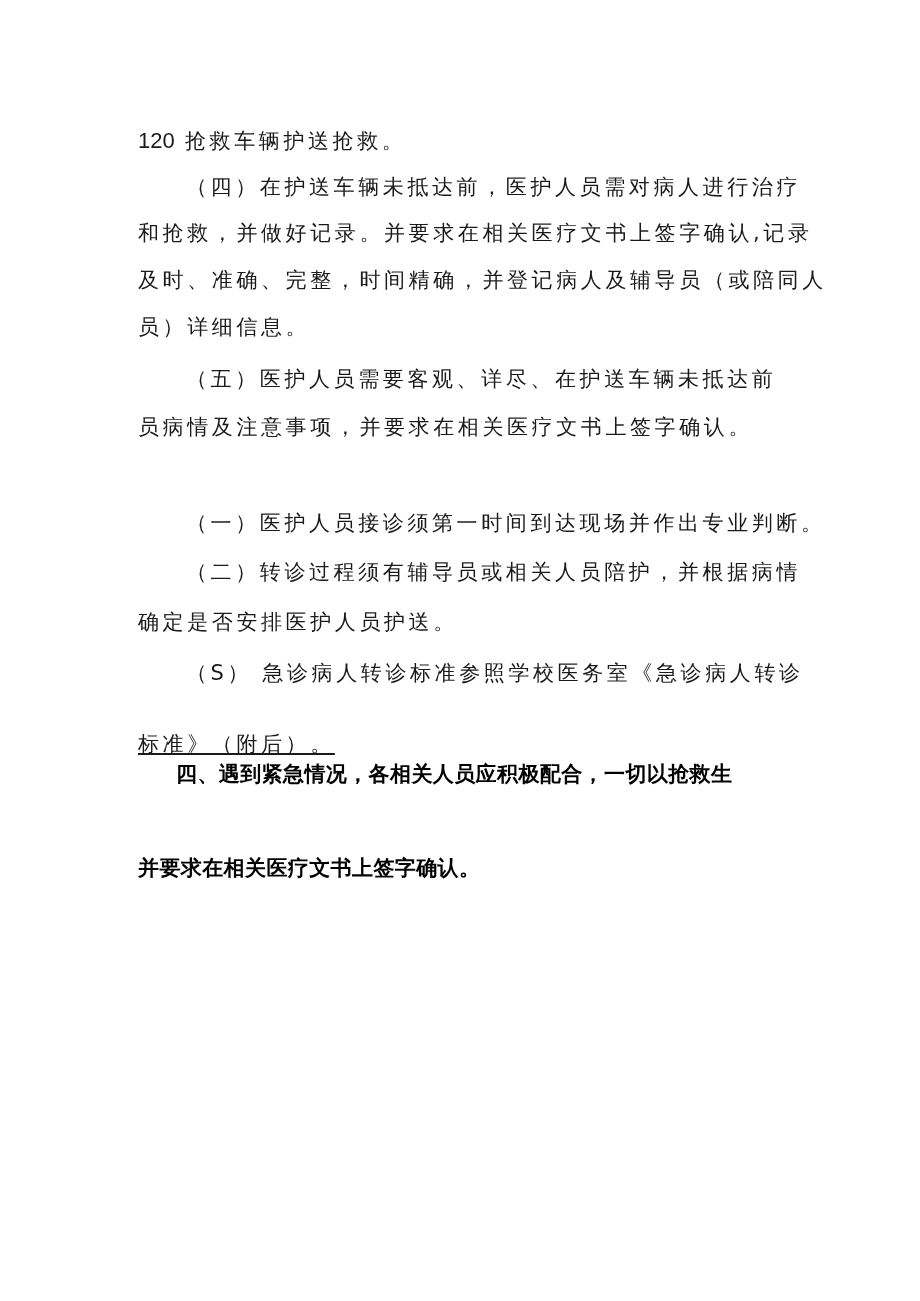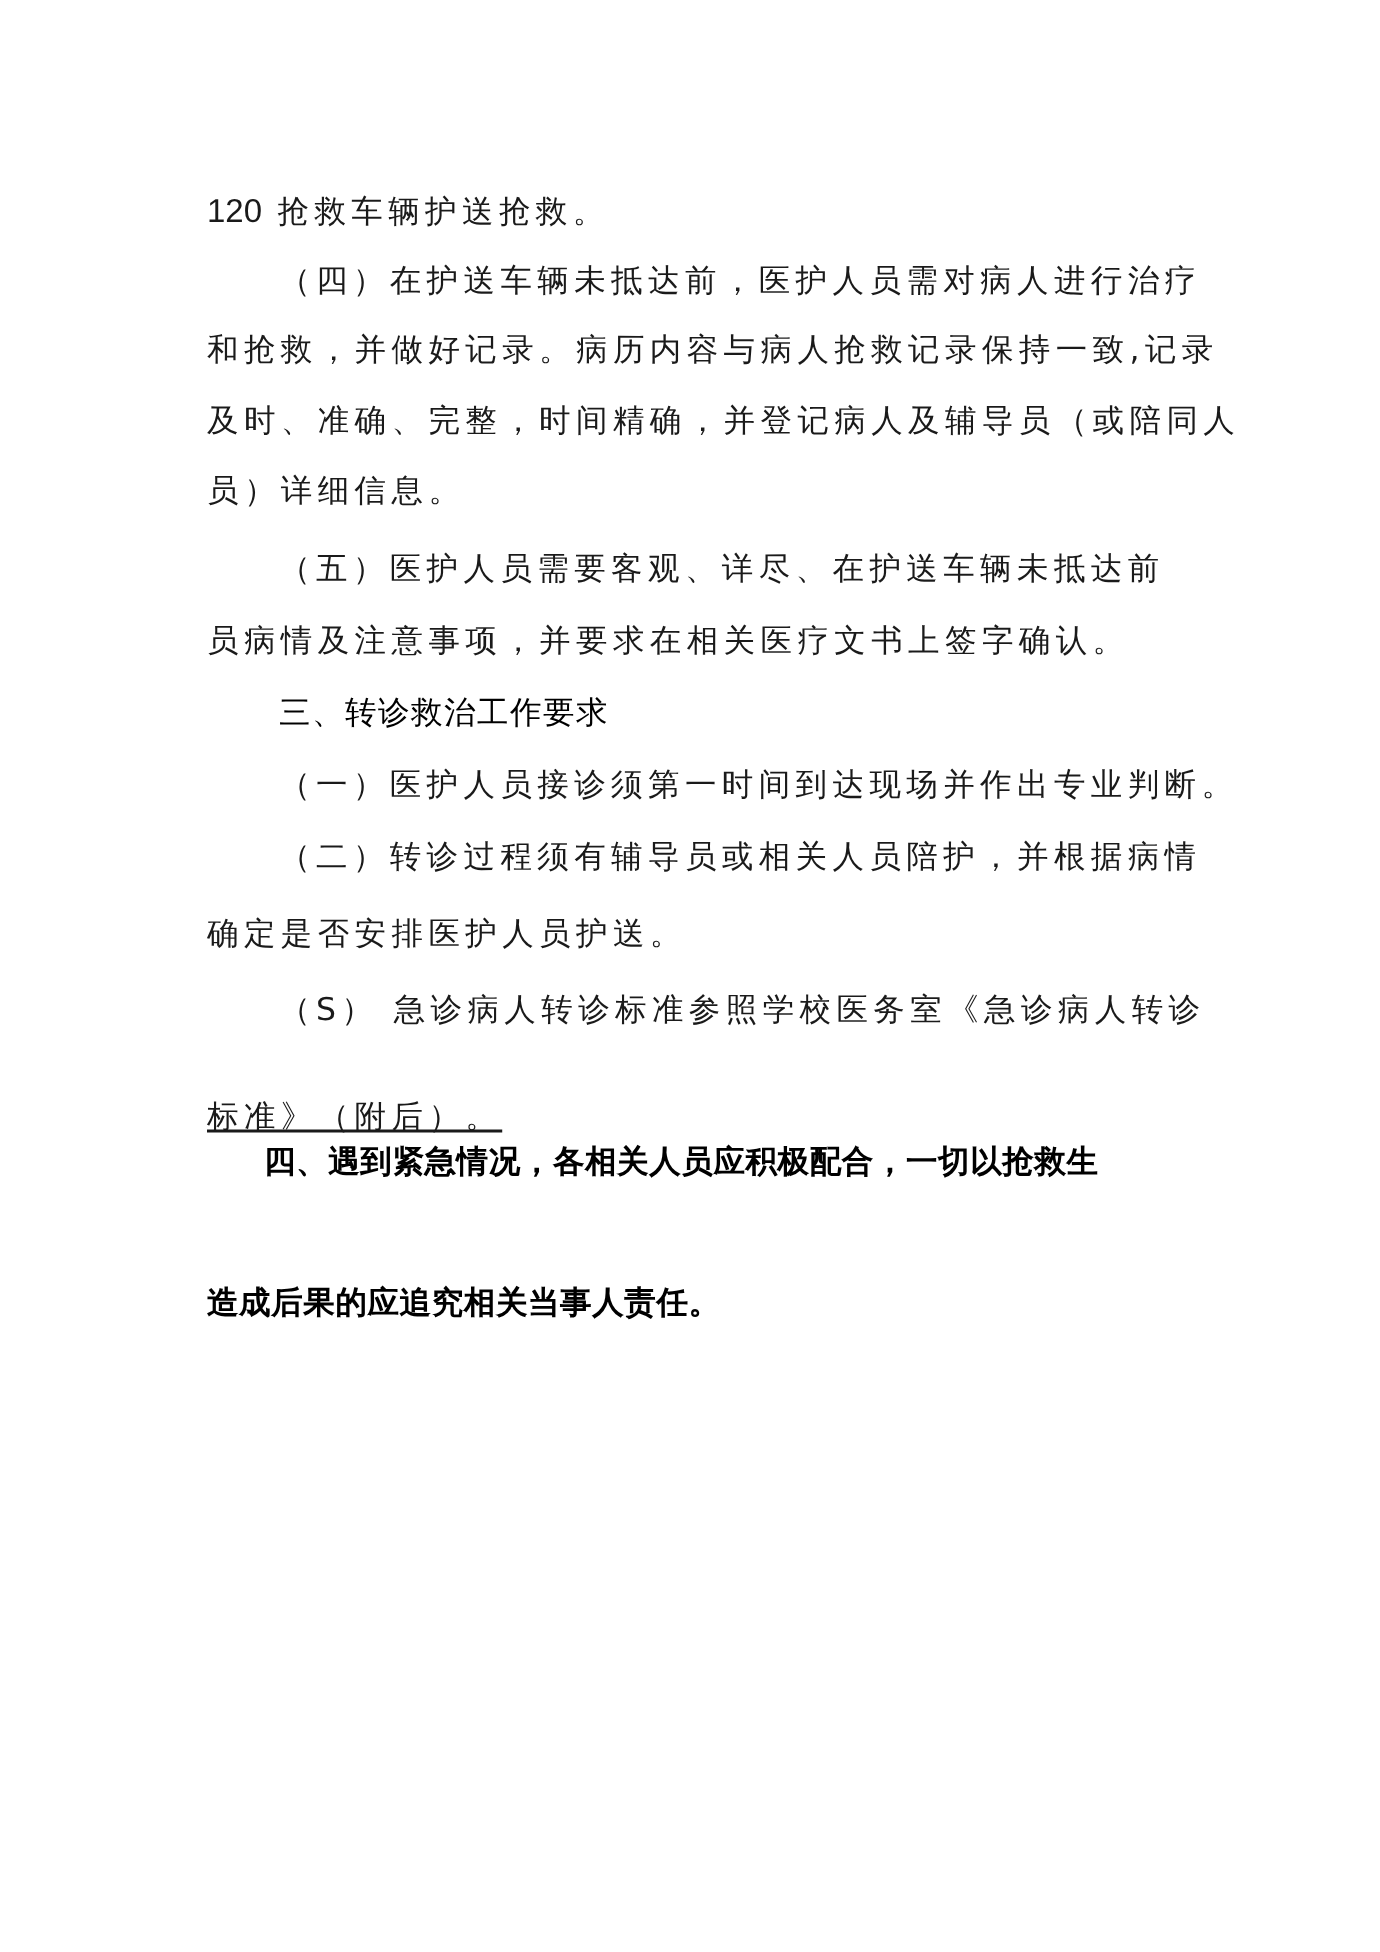--- a/index.html
+++ b/index.html
@@ -17,35 +17,34 @@
 <body>
 
 <div class="page">
 
   <div class="line" style="top:126px;">
     <span class="latin">120</span>
     <span>抢救车辆护送抢救。</span>
   </div>
 
   <div class="line indent" style="top:172px;">（四）在护送车辆未抵达前，医护人员需对病人进行治疗</div>
-  <div class="line" style="top:218px;">和抢救，并做好记录。病历内容与病人抢救记录保持一致,记录</div>
+  <div class="line" style="top:218px;">和抢救，并做好记录。并要求在相关医疗文书上签字确认,记录</div>
   <div class="line" style="top:312px;">员）详细信息。</div>
   <div class="line" style="top:265px;">及时、准确、完整，时间精确，并登记病人及辅导员（或陪同人</div>
 
   <div class="line indent" style="top:364px;">（五）医护人员需要客观、详尽、在护送车辆未抵达前</div>
   <div class="line" style="top:412px;">员病情及注意事项，并要求在相关医疗文书上签字确认。</div>
 
-  <div class="line heading" style="top:460px; left:186px;">三、转诊救治工作要求</div>
 
   <div class="line indent" style="top:508px;">（一）医护人员接诊须第一时间到达现场并作出专业判断。</div>
   <div class="line indent" style="top:559px;font-family:Liberation Mono, monospace;">（二）转诊过程须有辅导员或相关人员陪护，并根据病情</div>
   <div class="line" style="top:607px;">确定是否安排医护人员护送。</div>
 
   <div class="line indent" style="top:658px;">
     <span>（S）</span>
     <span>急诊病人转诊标准参照学校医务室《急诊病人转诊</span>
   </div>
   <div class="line" style="top:729px;text-decoration:underline;">标准》（附后）。</div>
 
   <div class="line bold" style="top:759px; left:176px;">四、遇到紧急情况，各相关人员应积极配合，一切以抢救生</div>
-  <div class="line bold" style="top:853px;">造成后果的应追究相关当事人责任。</div>
+  <div class="line bold" style="top:853px;">并要求在相关医疗文书上签字确认。</div>
 
 </div>
 
 </body></html>

